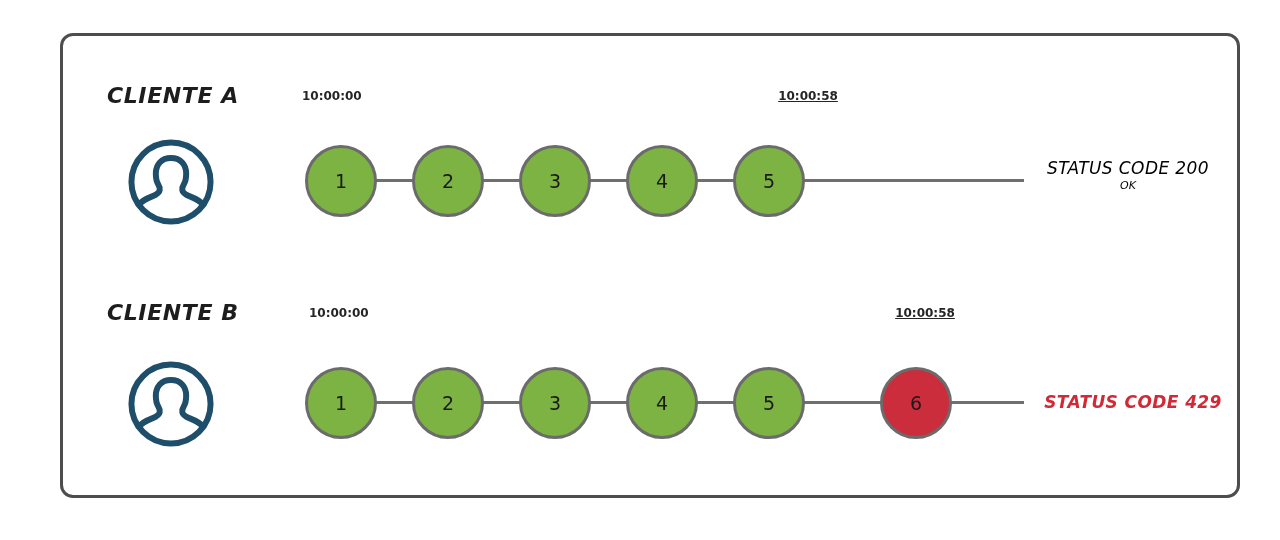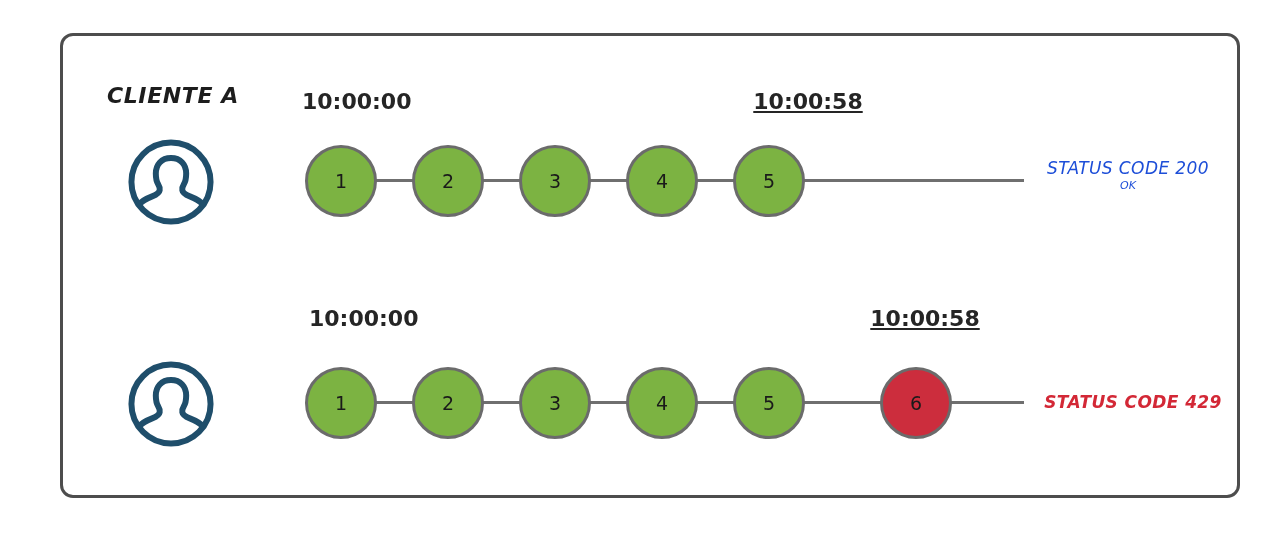--- a/index.html
+++ b/index.html
@@ -51,21 +51,21 @@
   .avatar {
     position: absolute;
     width: 92px;
     height: 92px;
   }
 
   .timestamp {
     position: absolute;
     font-family: "DejaVu Sans", sans-serif;
     font-weight: 700;
-    font-size: 22px;
+    font-size: 12px;
     color: #252525;
     white-space: nowrap;
   }
   .timestamp.center { transform: translateX(-50%); text-decoration: underline; }
 
   
   .chain { position: absolute; }
 
   .conn {
     position: absolute;
@@ -94,21 +94,21 @@
   .status {
     position: absolute;
     text-align: center;
     font-family: "DejaVu Sans", sans-serif;
     font-style: italic;
     white-space: nowrap;
     line-height: 1.22;
   }
   .status .code { display: block; font-size: 17px; letter-spacing: 0.4px; }
   .status .desc { display: block; font-size: 11px; }
-  .status.ok   { color: #1d4ed8; }
+  .status.ok   { color: #000000; }
   .status.fail { color: #d32836; }
   .status.fail .code { font-weight: 600; }
 </style>
 </head>
 <body>
 
 <div id="canvas">
   <div class="frame">
 
     <div class="row">
@@ -158,20 +158,21 @@
       </div>
 
       <div class="status ok" style="left:965px; top:122px; width:200px;">
         <span class="code">STATUS CODE 200</span>
         <span class="desc">OK</span>
       </div>
     </div>
 
     <div class="row">
 
+      <div class="client-label" style="left:44px; top:264px;">CLIENTE B</div>
 
       <div class="avatar" style="left:62px; top:322px;">
         <svg viewBox="0 0 100 100" width="92" height="92" aria-hidden="true">
           <circle cx="50" cy="50" r="43" fill="none" stroke="#1f4e6b" stroke-width="6.5"></circle>
           <path d="M50 24
                    c-10.5 0 -16.5 7.2 -16.5 16.8
                    c0 6.4 1.2 9.6 2.6 11.8
                    c1.4 2.2 2.0 3.8 1.6 6.4
                    c-0.5 3.2 -3.0 4.6 -8.2 6.6
                    c-6.2 2.4 -11.0 5.0 -14.0 8.6

